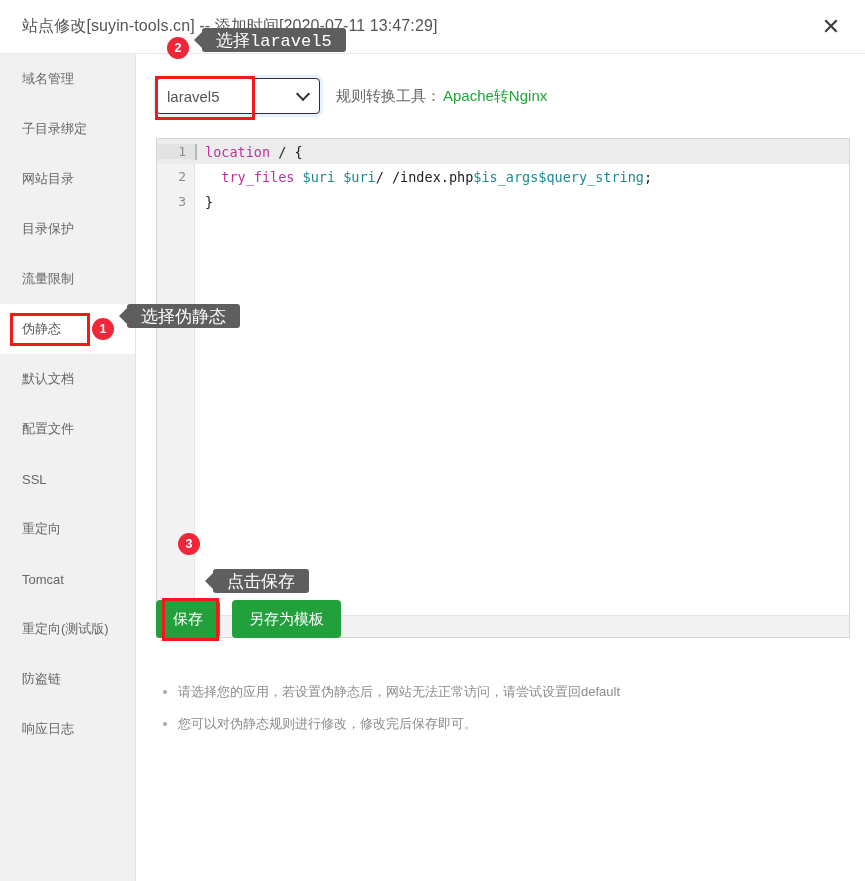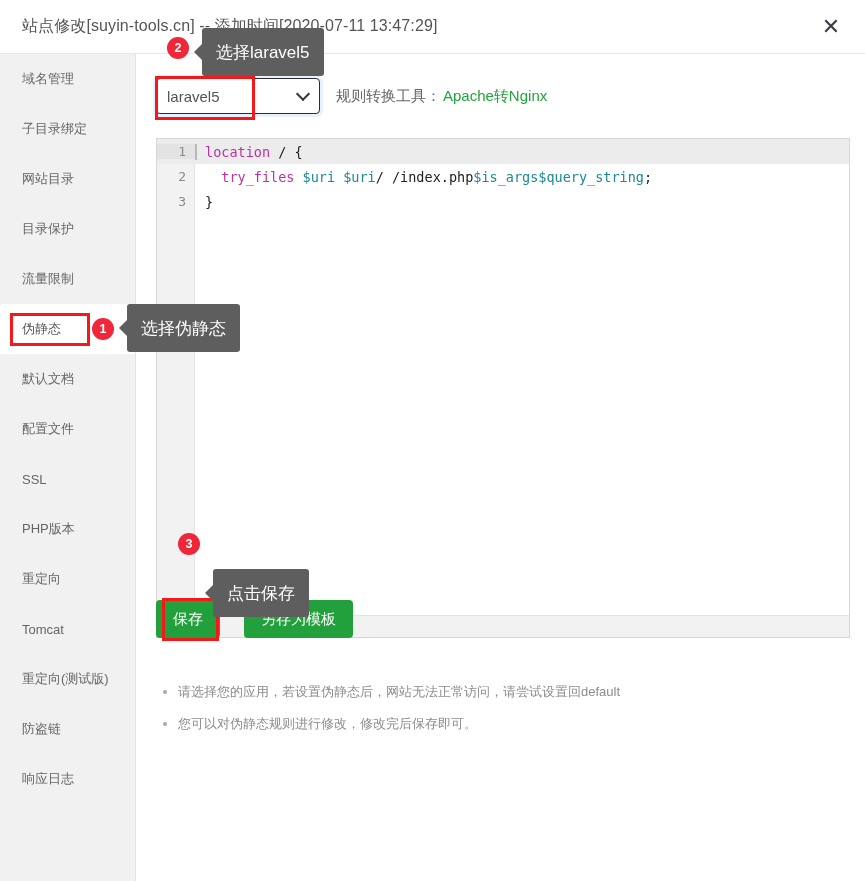--- a/index.html
+++ b/index.html
@@ -179,21 +179,21 @@
     width: 100%; height: 22px;
     background: #f2f2f2;
     border-top: 1px solid #e4e4e4;
   }
 
   
   .btn-row {
     position: absolute;
     left: 19px; top: 546px;
     display: flex;
-    gap: 24px;
+    gap: 12px;
   }
   .btn {
     height: 38px;
     padding: 0 17px;
     background: #22a03c;
     color: #ffffff;
     font-size: 15px;
     border: none;
     border-radius: 4px;
     cursor: pointer;
@@ -242,26 +242,27 @@
     font-size: 12.5px;
     font-weight: bold;
     display: flex; align-items: center; justify-content: center;
     z-index: 46;
   }
   .anno-tip {
     position: absolute;
     background: #5e5e5e;
     color: #ffffff;
     font-size: 17px;
-    height: 48px;
+    height: 24px;
     display: flex; align-items: center;
     padding: 0 14px;
     border-radius: 3px;
     white-space: nowrap;
     z-index: 45;
+    font-family: Liberation Mono, monospace;
   }
   .anno-tip::before {
     content: "";
     position: absolute;
     left: -8px; top: 50%;
     margin-top: -8px;
     border-top: 8px solid transparent;
     border-bottom: 8px solid transparent;
     border-right: 8px solid #5e5e5e;
   }
@@ -296,23 +297,20 @@
       <span>伪静态</span>
     </div>
     <div class="side-item">
       <span>默认文档</span>
     </div>
     <div class="side-item">
       <span>配置文件</span>
     </div>
     <div class="side-item">
       <span>SSL</span>
-    </div>
-    <div class="side-item">
-      <span>PHP版本</span>
     </div>
     <div class="side-item">
       <span>重定向</span>
     </div>
     <div class="side-item">
       <span>Tomcat</span>
     </div>
     <div class="side-item">
       <span>重定向(测试版)</span>
     </div>

